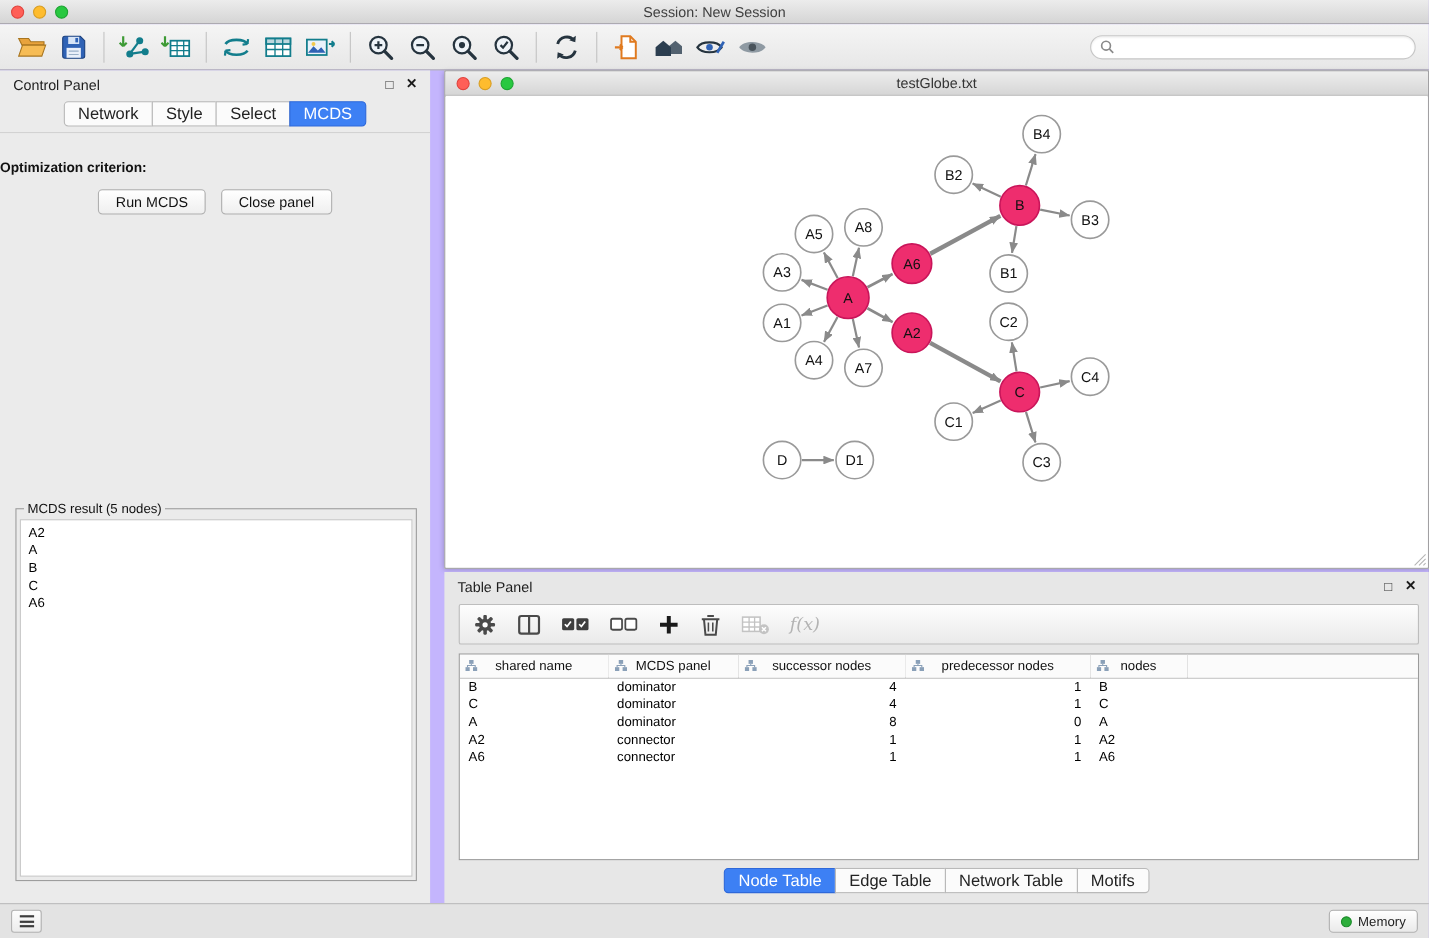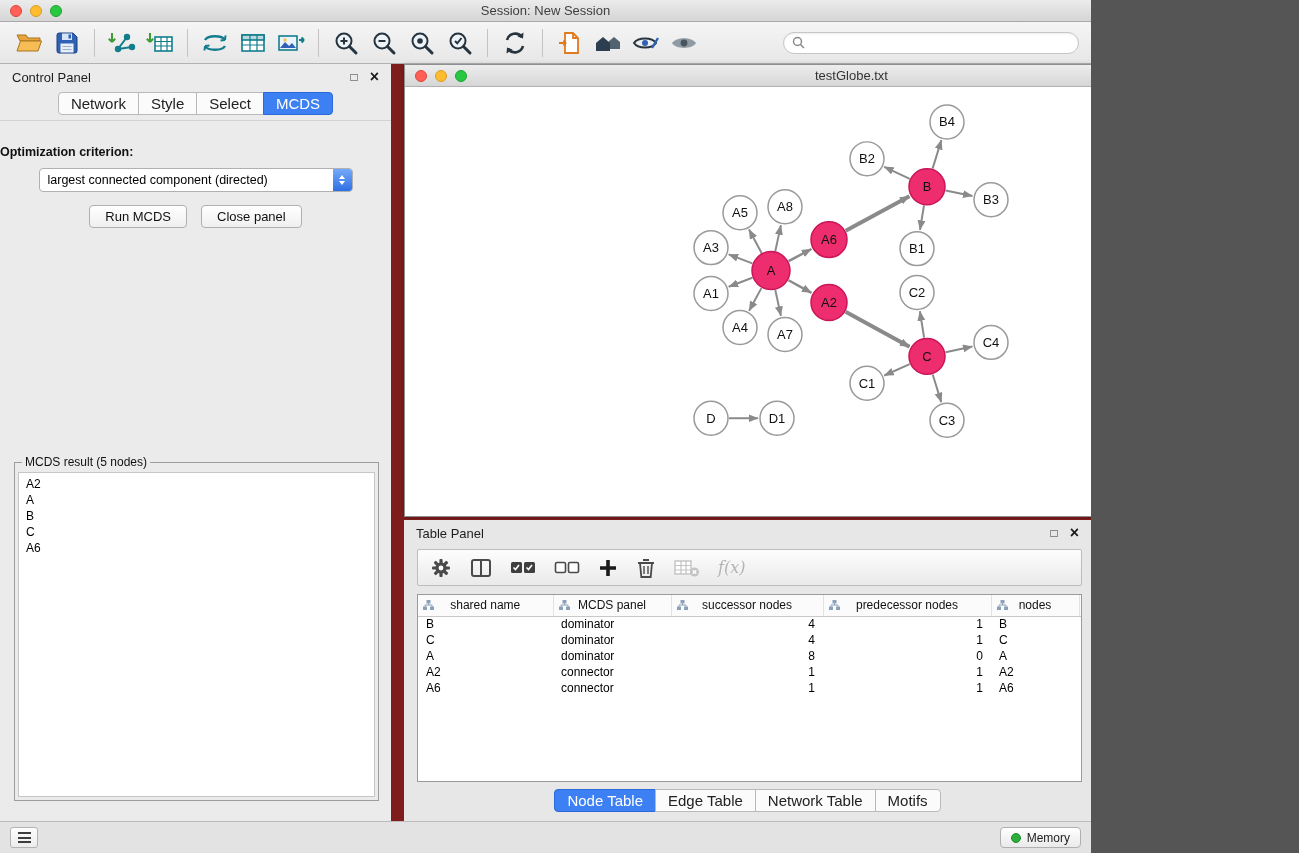--- a/index.html
+++ b/index.html
@@ -1,17 +1,17 @@
 <!DOCTYPE html>
 <html><head>
 <meta charset="utf-8">
 <style>
   * { margin:0; padding:0; box-sizing:border-box; }
   body { font-family:"Liberation Sans", sans-serif; background:#555; }
-  #app { position:relative; width:1091px; height:853px; background:#7f1d1d; overflow:hidden; }
+  #app { position:relative; width:1299px; height:853px; background:#c4b5fd; overflow:hidden; }
 
   
   #titlebar { position:absolute; top:0; left:0; right:0; height:22px;
     background:linear-gradient(#ececec,#d5d5d5); border-bottom:1px solid #a9a9a9;
     display:flex; align-items:center; }
   .lights { display:flex; gap:8px; padding-left:10px; z-index:2; }
   .light { width:12px; height:12px; border-radius:50%; display:inline-block; }
   .light.red { background:#ff5f57; border:1px solid #e0443e; }
   .light.yellow { background:#febc2e; border:1px solid #d89e24; }
   .light.green { background:#28c840; border:1px solid #1ea433; }
@@ -264,27 +264,20 @@
     <div class="cp-tabs-strip">
       <div class="cp-tabs">
         <div class="cp-tab">Network</div>
         <div class="cp-tab">Style</div>
         <div class="cp-tab">Select</div>
         <div class="cp-tab active">MCDS</div>
       </div>
     </div>
     <div class="cp-body">
       <div class="opt-label">Optimization criterion:</div>
-      <div class="combo">
-        <span class="combo-text">largest connected component (directed)</span>
-        <span class="combo-btn">
-            <span class="up"></span>
-            <span class="down"></span>
-          </span>
-      </div>
       <div class="cp-buttons">
         <button class="btn">Run MCDS</button>
         <button class="btn">Close panel</button>
       </div>
     </div>
     <fieldset class="result-box">
       <legend>MCDS result (5 nodes)</legend>
       <div class="result-list">
           <div class="result-item">A2</div>
           <div class="result-item">A</div>

